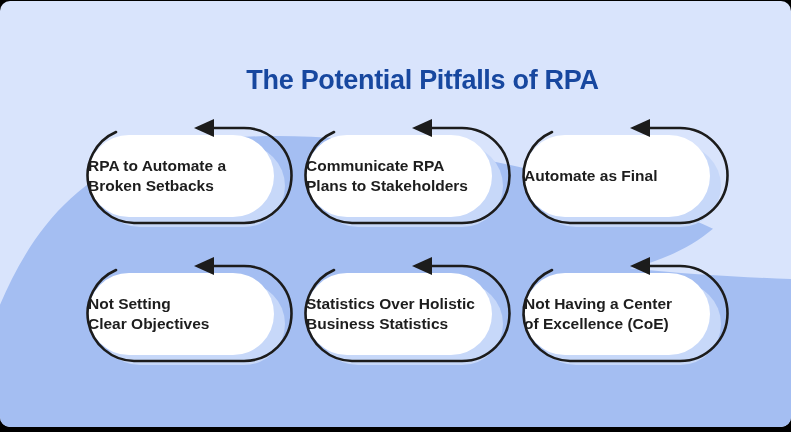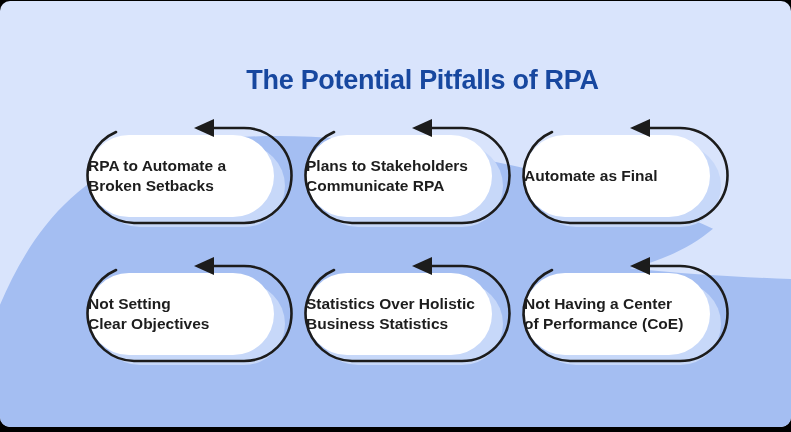--- a/index.html
+++ b/index.html
@@ -121,22 +121,22 @@
     </div>
   </div>
 
   <div class="card pos-r1c2">
     <div class="pill"></div>
     <svg class="loop" viewBox="0 0 216 116" aria-hidden="true">
       <path d="M 134 13 H 166 A 47.5 47.5 0 1 1 166 108 H 56 A 47.5 47.5 0 0 1 38 17"></path>
       <polygon points="116,13 136,4 136,22"></polygon>
     </svg>
     <div class="label">
+      <span>Communicate RPA</span>
       <span>Plans to Stakeholders</span>
-      <span>Communicate RPA</span>
     </div>
   </div>
 
   <div class="card pos-r1c3">
     <div class="pill"></div>
     <svg class="loop" viewBox="0 0 216 116" aria-hidden="true">
       <path d="M 134 13 H 166 A 47.5 47.5 0 1 1 166 108 H 56 A 47.5 47.5 0 0 1 38 17"></path>
       <polygon points="116,13 136,4 136,22"></polygon>
     </svg>
     <div class="label">
@@ -169,17 +169,17 @@
   </div>
 
   <div class="card pos-r2c3">
     <div class="pill"></div>
     <svg class="loop" viewBox="0 0 216 116" aria-hidden="true">
       <path d="M 134 13 H 166 A 47.5 47.5 0 1 1 166 108 H 56 A 47.5 47.5 0 0 1 38 17"></path>
       <polygon points="116,13 136,4 136,22"></polygon>
     </svg>
     <div class="label">
       <span>Not Having a Center</span>
-      <span>of Performance (CoE)</span>
+      <span>of Excellence (CoE)</span>
     </div>
   </div>
 
 </div>
 
 </body></html>

